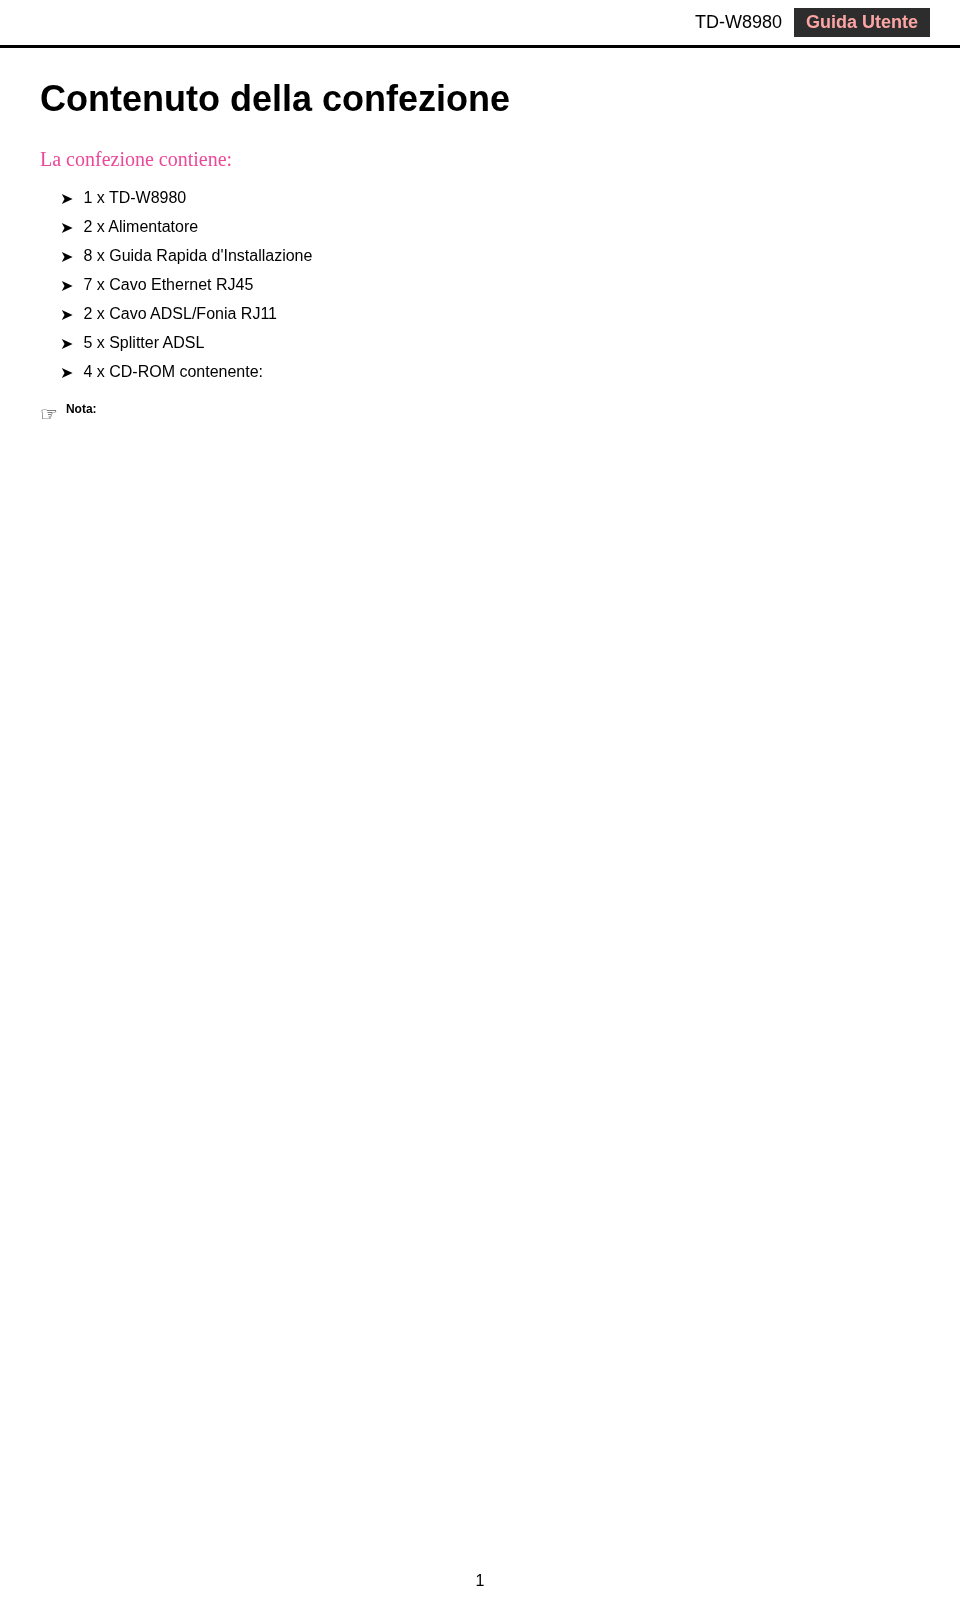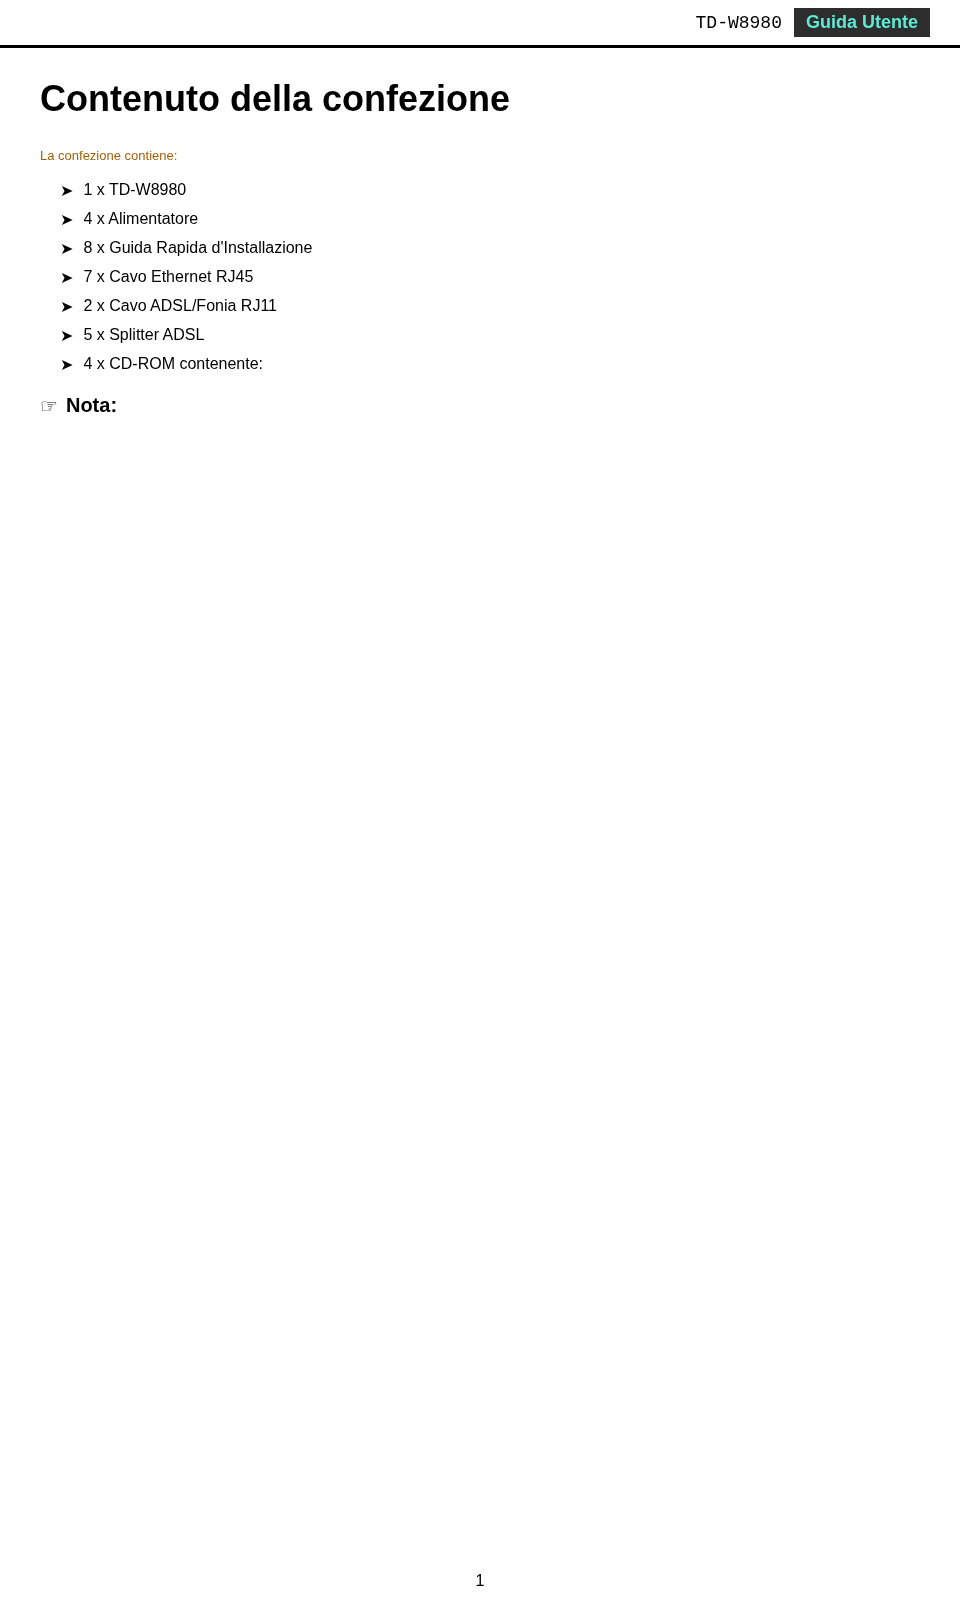--- a/index.html
+++ b/index.html
@@ -24,46 +24,46 @@
       border-bottom: 3px solid #000000;
       padding: 8px 30px 8px 30px;
       margin-bottom: 30px;
     }
 
     .header-model {
       font-size: 18px;
       font-weight: normal;
       color: #000000;
       margin-right: 12px;
-      font-family: Liberation Mono, monospace;
     }
 
     .header-guide {
       background-color: #2d2d2d;
-      color: #5eead4;
+      color: #fca5a5;
       font-size: 18px;
       font-weight: bold;
       padding: 4px 12px;
     }
 
     .page-content {
       padding: 0 32px 40px 40px;
     }
 
     .page-title {
       font-size: 36px;
       font-weight: bold;
       color: #000000;
       margin-bottom: 28px;
     }
 
     .intro-text {
-      font-size: 13px;
-      color: #a16207;
+      font-size: 20px;
+      color: #ec4899;
       margin-bottom: 18px;
+      font-family: Liberation Serif, serif;
     }
 
     .list-items {
       list-style: none;
       margin-left: 20px;
       margin-bottom: 20px;
     }
 
     .list-items li {
       font-size: 16px;
@@ -100,21 +100,21 @@
       margin-bottom: 16px;
     }
 
     .note-icon {
       font-size: 20px;
       margin-right: 8px;
       flex-shrink: 0;
     }
 
     .note-label {
-      font-size: 20px;
+      font-size: 12px;
       font-weight: bold;
       color: #000000;
     }
 
     .note-text {
       font-size: 16px;
       color: #000000;
       line-height: 1.6;
       margin-top: 8px;
     }
@@ -142,21 +142,21 @@
 
   <p class="intro-text">La confezione contiene:</p>
 
   <ul class="list-items">
     <li>
       <span class="arrow-icon">➤</span>
       <span>1 x TD-W8980</span>
     </li>
     <li>
       <span class="arrow-icon">➤</span>
-      <span>4 x Alimentatore</span>
+      <span>2 x Alimentatore</span>
     </li>
     <li>
       <span class="arrow-icon">➤</span>
       <span>8 x Guida Rapida d'Installazione</span>
     </li>
     <li>
       <span class="arrow-icon">➤</span>
       <span>7 x Cavo Ethernet RJ45</span>
     </li>
     <li>

